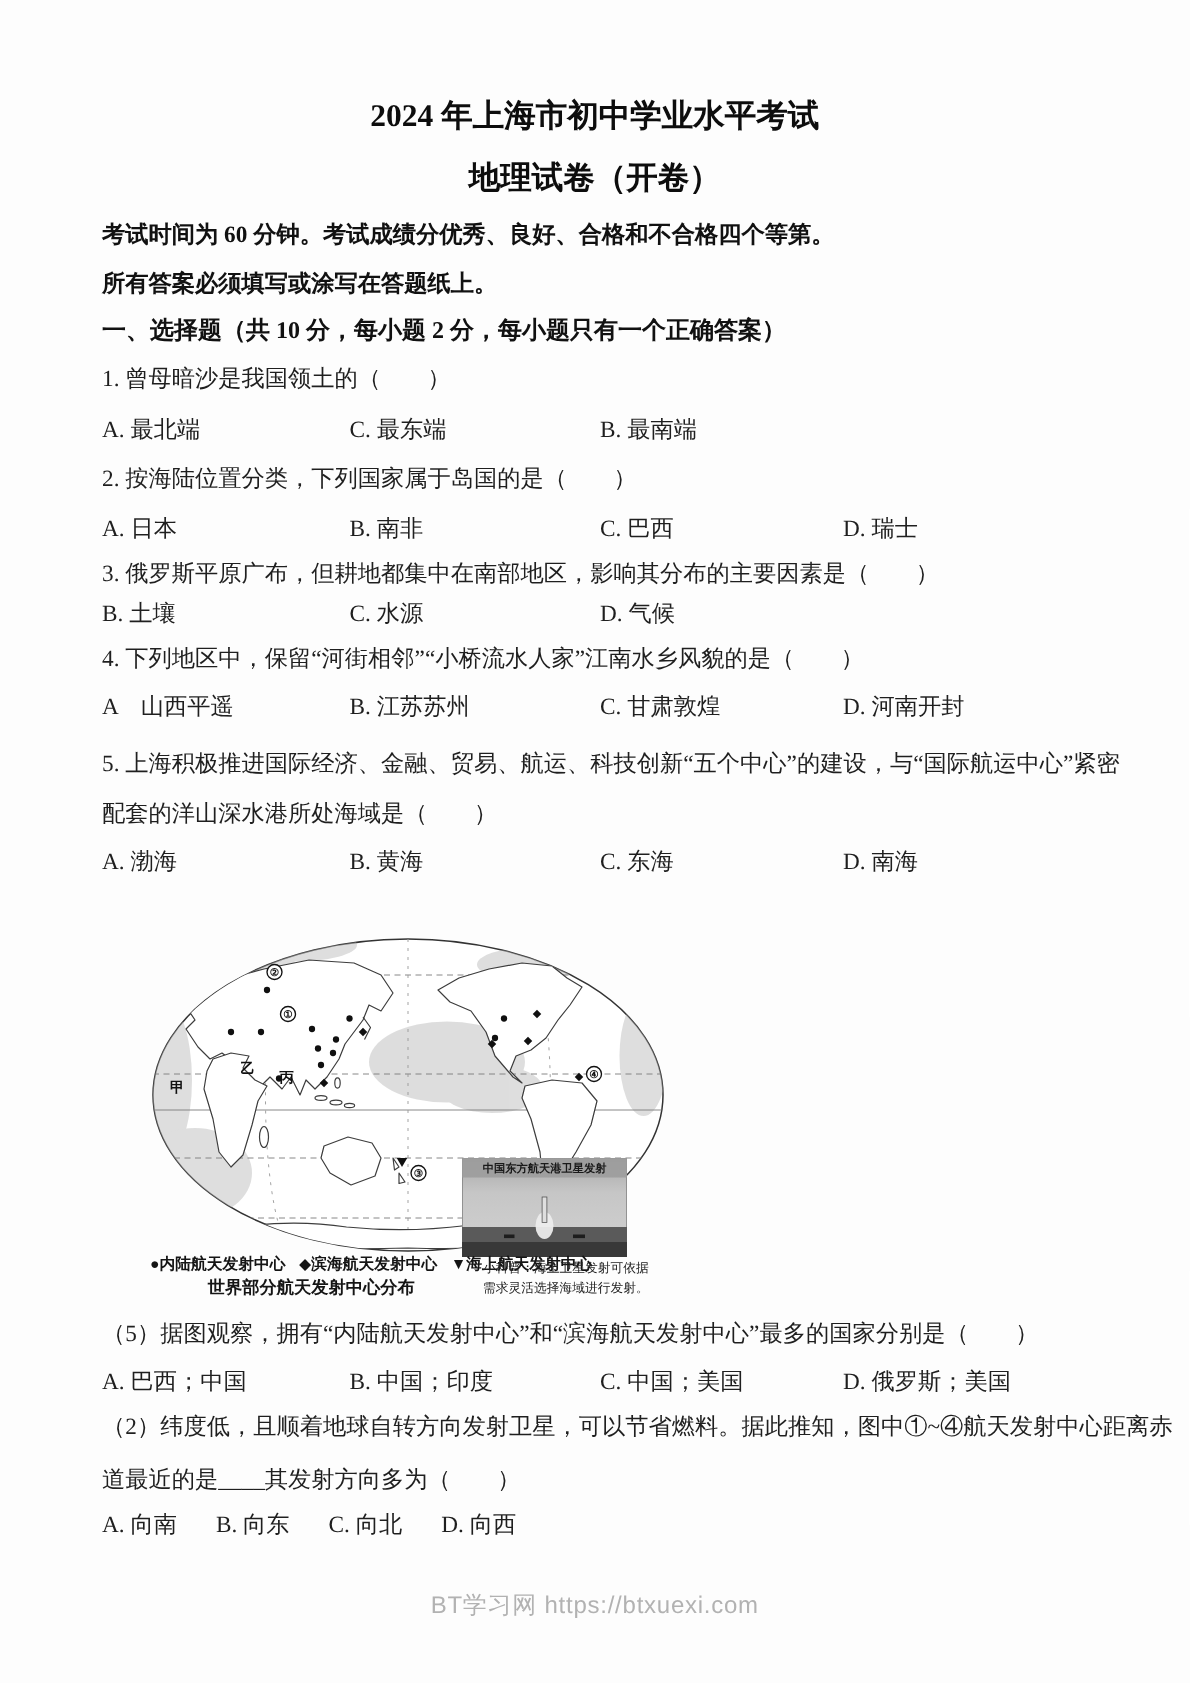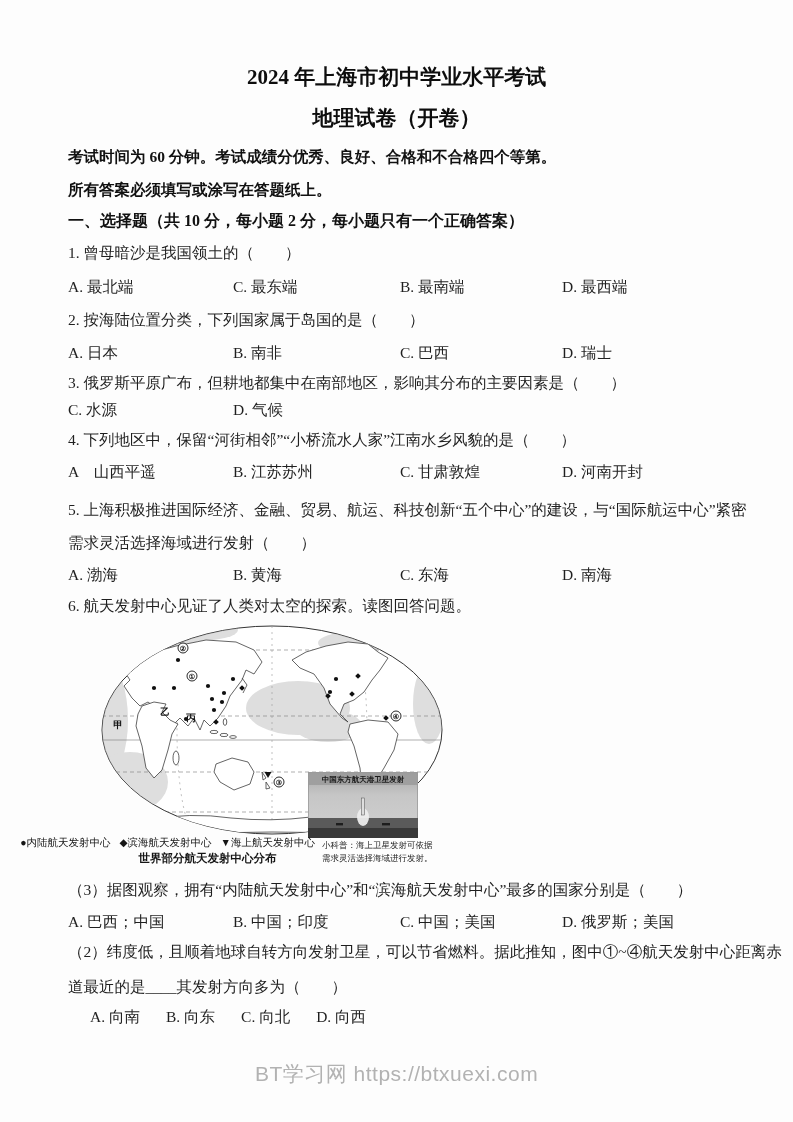--- a/index.html
+++ b/index.html
@@ -15,94 +15,93 @@
   .bold{font-weight:bold;color:#111;}
   .center{left:0;width:793px;text-align:center;}
   .title{font-size:21px;font-weight:bold;color:#0d0d0d;}
   .opts{
     position:absolute;left:68px;width:660px;
     display:grid;grid-template-columns:165px 167px 162px 1fr;
     font-size:15.5px;line-height:22px;white-space:nowrap;
   }
   .opts-inline{
     position:absolute;left:68px;display:flex;gap:26px;
-    font-size:15.5px;line-height:22px;white-space:nowrap;margin-left:22px;
+    font-size:15.5px;line-height:22px;white-space:nowrap;
   }
   .mapwrap{position:absolute;left:96px;top:622px;width:352px;height:216px;}
   .photo{position:absolute;left:308px;top:772px;width:110px;height:48px;}
   .legend{
     position:absolute;left:100px;top:836px;width:215px;
-    font-size:10.5px;font-weight:normal;color:#151515;
-    display:flex;gap:9px;white-space:nowrap;justify-content:flex-end;
+    font-size:10.5px;font-weight:bold;color:#151515;
+    display:flex;gap:9px;white-space:nowrap;
   }
   .figcaption{
     position:absolute;left:100px;top:851px;width:215px;text-align:center;
     font-size:11.5px;font-weight:bold;color:#151515;
   }
   .fignote{
     position:absolute;left:322px;top:839px;width:118px;
     font-size:8.5px;font-weight:normal;color:#222;line-height:1.55;
   }
   .watermark{
     position:absolute;left:0;top:1060px;width:793px;text-align:center;
     font-family:"Liberation Sans","DejaVu Sans",sans-serif;
-    font-size:21px;color:#b2b2b2;letter-spacing:.5px;
+    font-size:16px;color:#b2b2b2;letter-spacing:.5px;
   }
 </style>
 </head>
 <body>
 
 <div class="page">
 
   <div class="ln center title" style="top:66px">2024 年上海市初中学业水平考试</div>
   <div class="ln center title" style="top:107px">地理试卷（开卷）</div>
   <div class="ln bold" style="top:146px">考试时间为 60 分钟。考试成绩分优秀、良好、合格和不合格四个等第。</div>
   <div class="ln bold" style="top:179px">所有答案必须填写或涂写在答题纸上。</div>
   <div class="ln bold" style="top:210px;font-size:16px">一、选择题（共 10 分，每小题 2 分，每小题只有一个正确答案）</div>
 
   <div class="ln" style="top:242px">1. 曾母暗沙是我国领土的（　　）</div>
   <div class="opts" style="top:276px">
     <span>A. 最北端</span>
     <span>C. 最东端</span>
     <span>B. 最南端</span>
-    <span>D. 最西端</span>
   </div>
 
   <div class="ln" style="top:309px">2. 按海陆位置分类，下列国家属于岛国的是（　　）</div>
   <div class="opts" style="top:342px">
     <span>A. 日本</span>
     <span>B. 南非</span>
     <span>C. 巴西</span>
     <span>D. 瑞士</span>
   </div>
 
   <div class="ln" style="top:372px">3. 俄罗斯平原广布，但耕地都集中在南部地区，影响其分布的主要因素是（　　）</div>
   <div class="opts" style="top:399px">
+    <span>B. 土壤</span>
     <span>C. 水源</span>
     <span>D. 气候</span>
   </div>
 
   <div class="ln" style="top:429px">4. 下列地区中，保留“河街相邻”“小桥流水人家”江南水乡风貌的是（　　）</div>
   <div class="opts" style="top:461px">
     <span>A　山西平遥</span>
     <span>B. 江苏苏州</span>
     <span>C. 甘肃敦煌</span>
     <span>D. 河南开封</span>
   </div>
 
   <div class="ln" style="top:499px">5. 上海积极推进国际经济、金融、贸易、航运、科技创新“五个中心”的建设，与“国际航运中心”紧密</div>
-  <div class="ln" style="top:532px">需求灵活选择海域进行发射（　　）</div>
+  <div class="ln" style="top:532px">配套的洋山深水港所处海域是（　　）</div>
   <div class="opts" style="top:564px">
     <span>A. 渤海</span>
     <span>B. 黄海</span>
     <span>C. 东海</span>
     <span>D. 南海</span>
   </div>
 
-  <div class="ln" style="top:595px">6. 航天发射中心见证了人类对太空的探索。读图回答问题。</div>
 
   <div class="mapwrap">
     <svg viewBox="0 0 352 216" width="352" height="216">
       <defs>
         <clipPath id="globeClip">
             <ellipse cx="176" cy="108" rx="170" ry="104"></ellipse>
           </clipPath>
       </defs>
       <ellipse cx="176" cy="108" rx="170" ry="104" fill="#ffffff" stroke="#333" stroke-width="1"></ellipse>
       <g clip-path="url(#globeClip)" fill="#bdbdbd" opacity="0.5">
@@ -210,21 +209,21 @@
     <span>●内陆航天发射中心</span>
     <span>◆滨海航天发射中心</span>
     <span>▼海上航天发射中心</span>
   </div>
   <div class="figcaption">世界部分航天发射中心分布</div>
   <div class="fignote">
     <div>小科普：海上卫星发射可依据</div>
     <div>需求灵活选择海域进行发射。</div>
   </div>
 
-  <div class="ln" style="top:879px">（3）据图观察，拥有“内陆航天发射中心”和“滨海航天发射中心”最多的国家分别是（　　）</div>
+  <div class="ln" style="top:879px">（5）据图观察，拥有“内陆航天发射中心”和“滨海航天发射中心”最多的国家分别是（　　）</div>
   <div class="opts" style="top:911px">
     <span>A. 巴西；中国</span>
     <span>B. 中国；印度</span>
     <span>C. 中国；美国</span>
     <span>D. 俄罗斯；美国</span>
   </div>
 
   <div class="ln" style="top:941px">（2）纬度低，且顺着地球自转方向发射卫星，可以节省燃料。据此推知，图中①~④航天发射中心距离赤</div>
   <div class="ln" style="top:976px">道最近的是____其发射方向多为（　　）</div>
   <div class="opts-inline" style="top:1006px">

